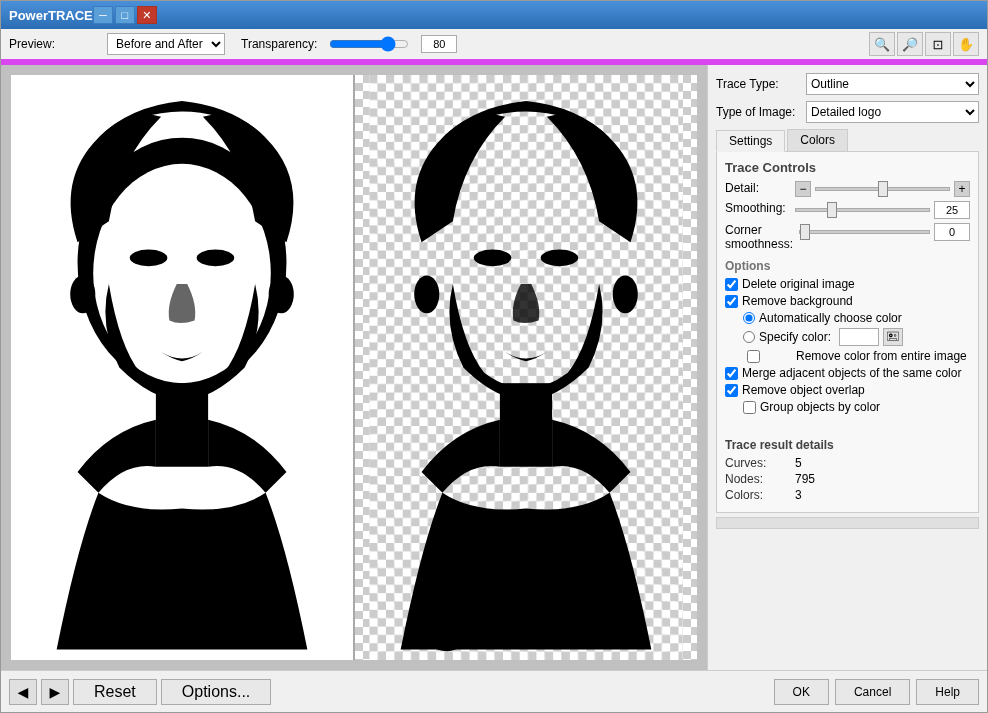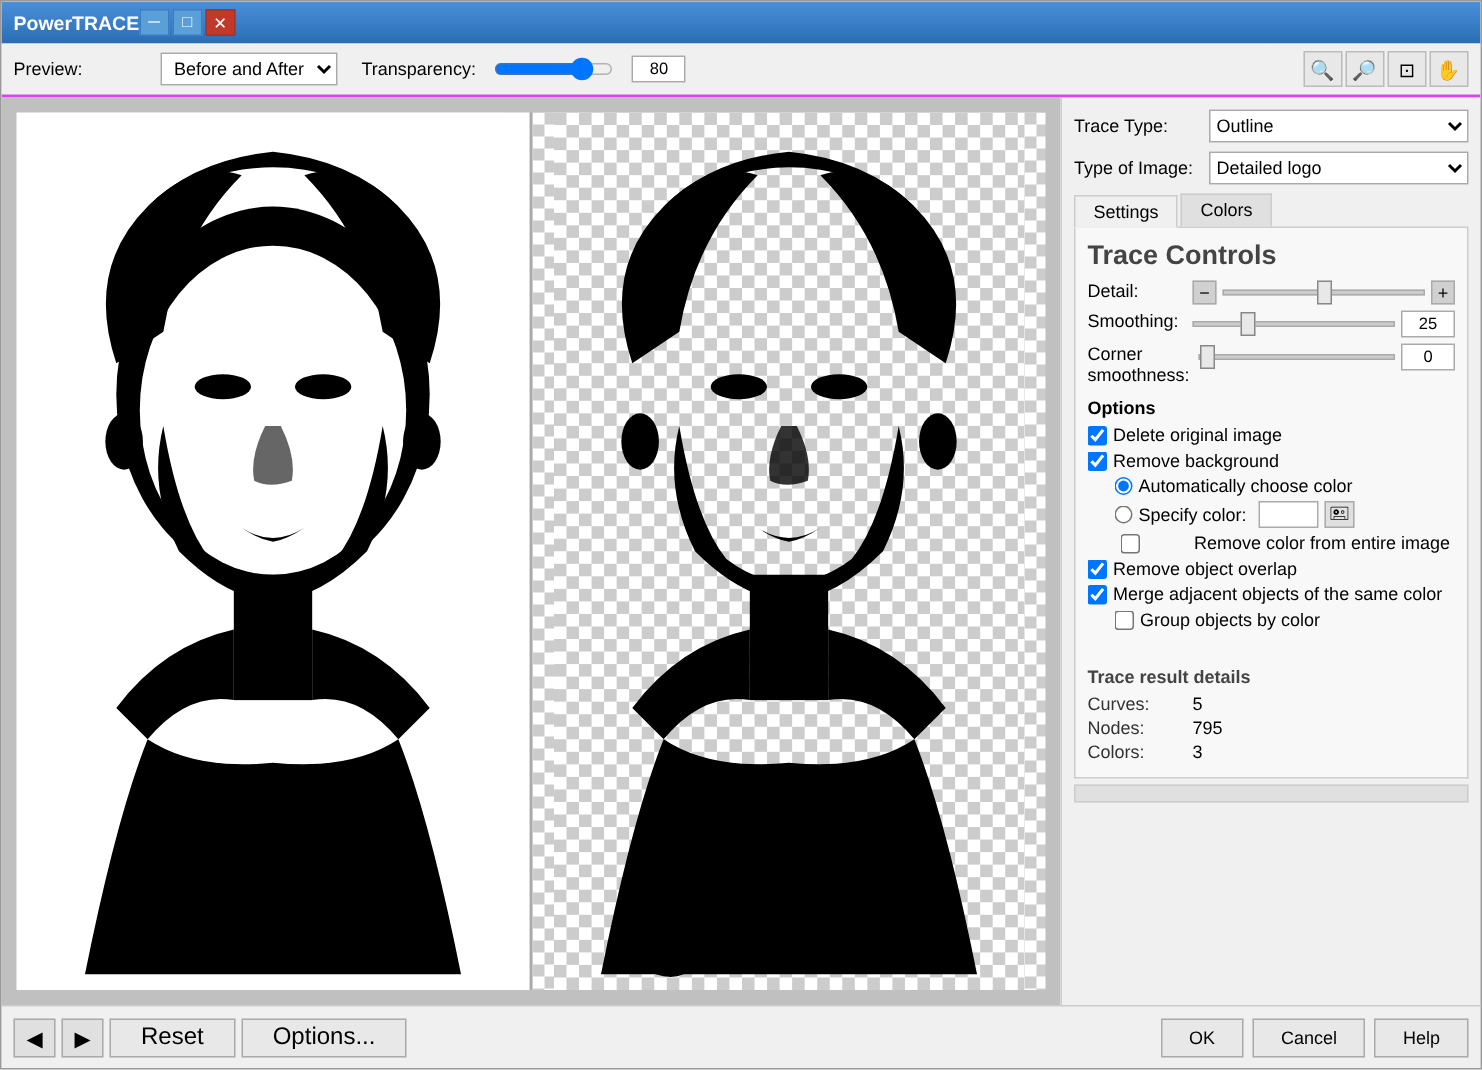--- a/index.html
+++ b/index.html
@@ -43,21 +43,21 @@
       display: flex;
       align-items: center;
       justify-content: center;
     }
     .titlebar-btn.close { background: #c0392b; border-color: #a93226; }
     .titlebar-btn.maximize { background: #5a9fd8; }
     .titlebar-btn.minimize { background: #5a9fd8; }
 
     .toolbar {
       background: #f0f0f0;
-      border-bottom: 2px solid #d946ef;
+      border-bottom: 6px solid #d946ef;
       padding: 5px 8px;
       display: flex;
       align-items: center;
       gap: 8px;
       flex-shrink: 0;
       height: 36px;
     }
     .toolbar label {
       font-size: 12px;
     }
@@ -180,21 +180,21 @@
     }
 
     .settings-panel {
       border: 1px solid #ccc;
       border-top: none;
       padding: 8px;
       background: #f8f8f8;
     }
 
     .section-title {
-      font-size: 18px;
+      font-size: 13px;
       font-weight: bold;
       color: #444;
       margin-bottom: 6px;
     }
 
     .slider-row {
       display: flex;
       align-items: flex-start;
       margin-bottom: 4px;
     }
@@ -248,21 +248,21 @@
       align-items: center;
       justify-content: center;
     }
 
     .options-section {
       margin-top: 8px;
     }
     .options-title {
       font-size: 12px;
       font-weight: bold;
-      color: #000000;
+      color: #737373;
       margin-bottom: 4px;
     }
     .checkbox-row {
       display: flex;
       align-items: center;
       gap: 4px;
       margin-bottom: 3px;
       font-size: 12px;
     }
     .checkbox-row input[type=checkbox] {
@@ -588,26 +588,26 @@
               <button class="eyedropper-btn" title="Pick color">🖭</button>
             </div>
             <div class="checkbox-row" style="margin-left:4px;gap:36px;">
               <input type="checkbox" style="">
               <span>Remove color from entire image</span>
             </div>
           </div>
 
           <div class="checkbox-row">
             <input type="checkbox" checked="" style="">
-            <span>Remove object overlap</span>
+            <span>Merge adjacent objects of the same color</span>
           </div>
 
           <div class="checkbox-row">
             <input type="checkbox" checked="" style="">
-            <span>Merge adjacent objects of the same color</span>
+            <span>Remove object overlap</span>
           </div>
 
           <div class="checkbox-row" style="margin-left:18px;">
             <input type="checkbox" style="">
             <span>Group objects by color</span>
           </div>
         </div>
 
         <div class="result-section">
           <div class="result-title">Trace result details</div>

